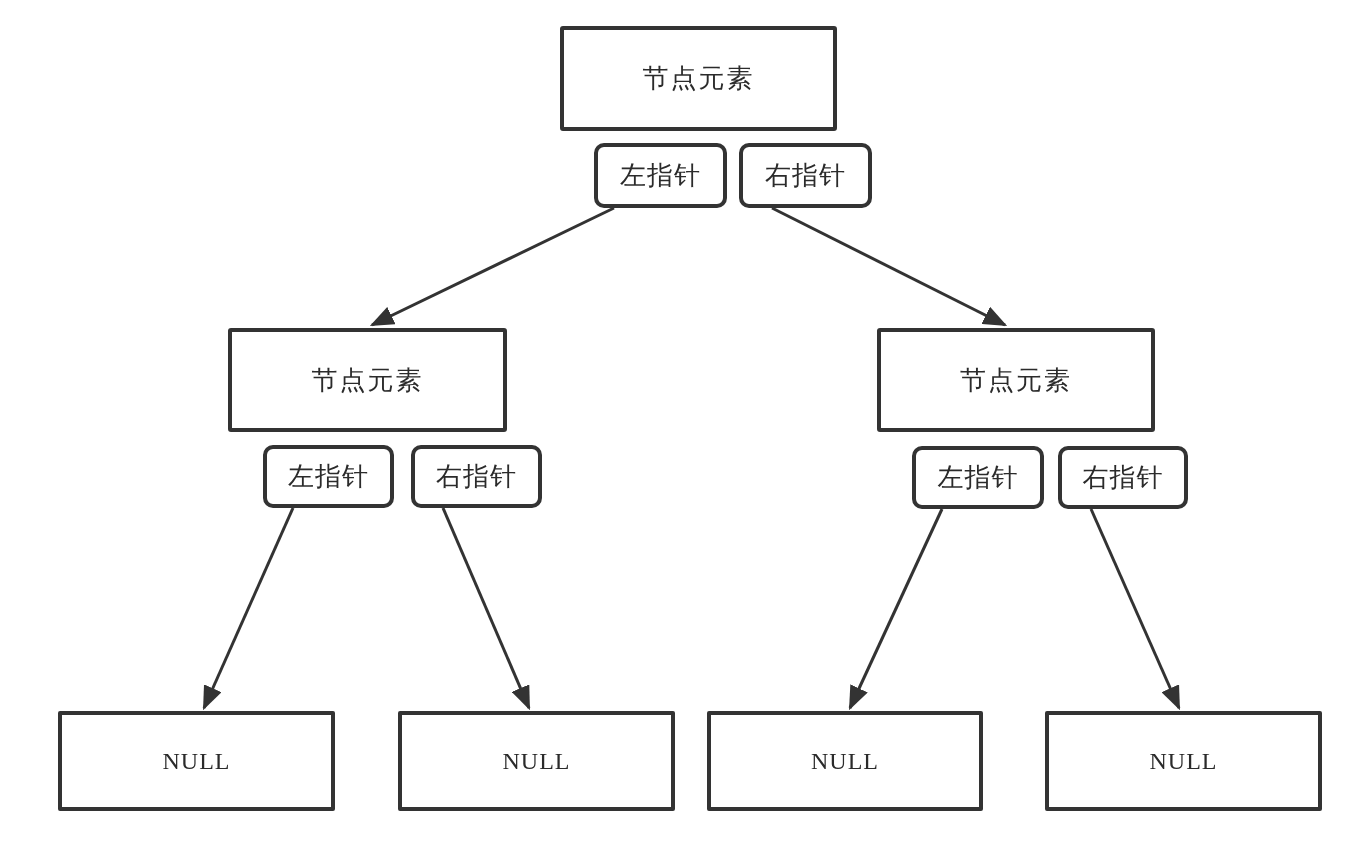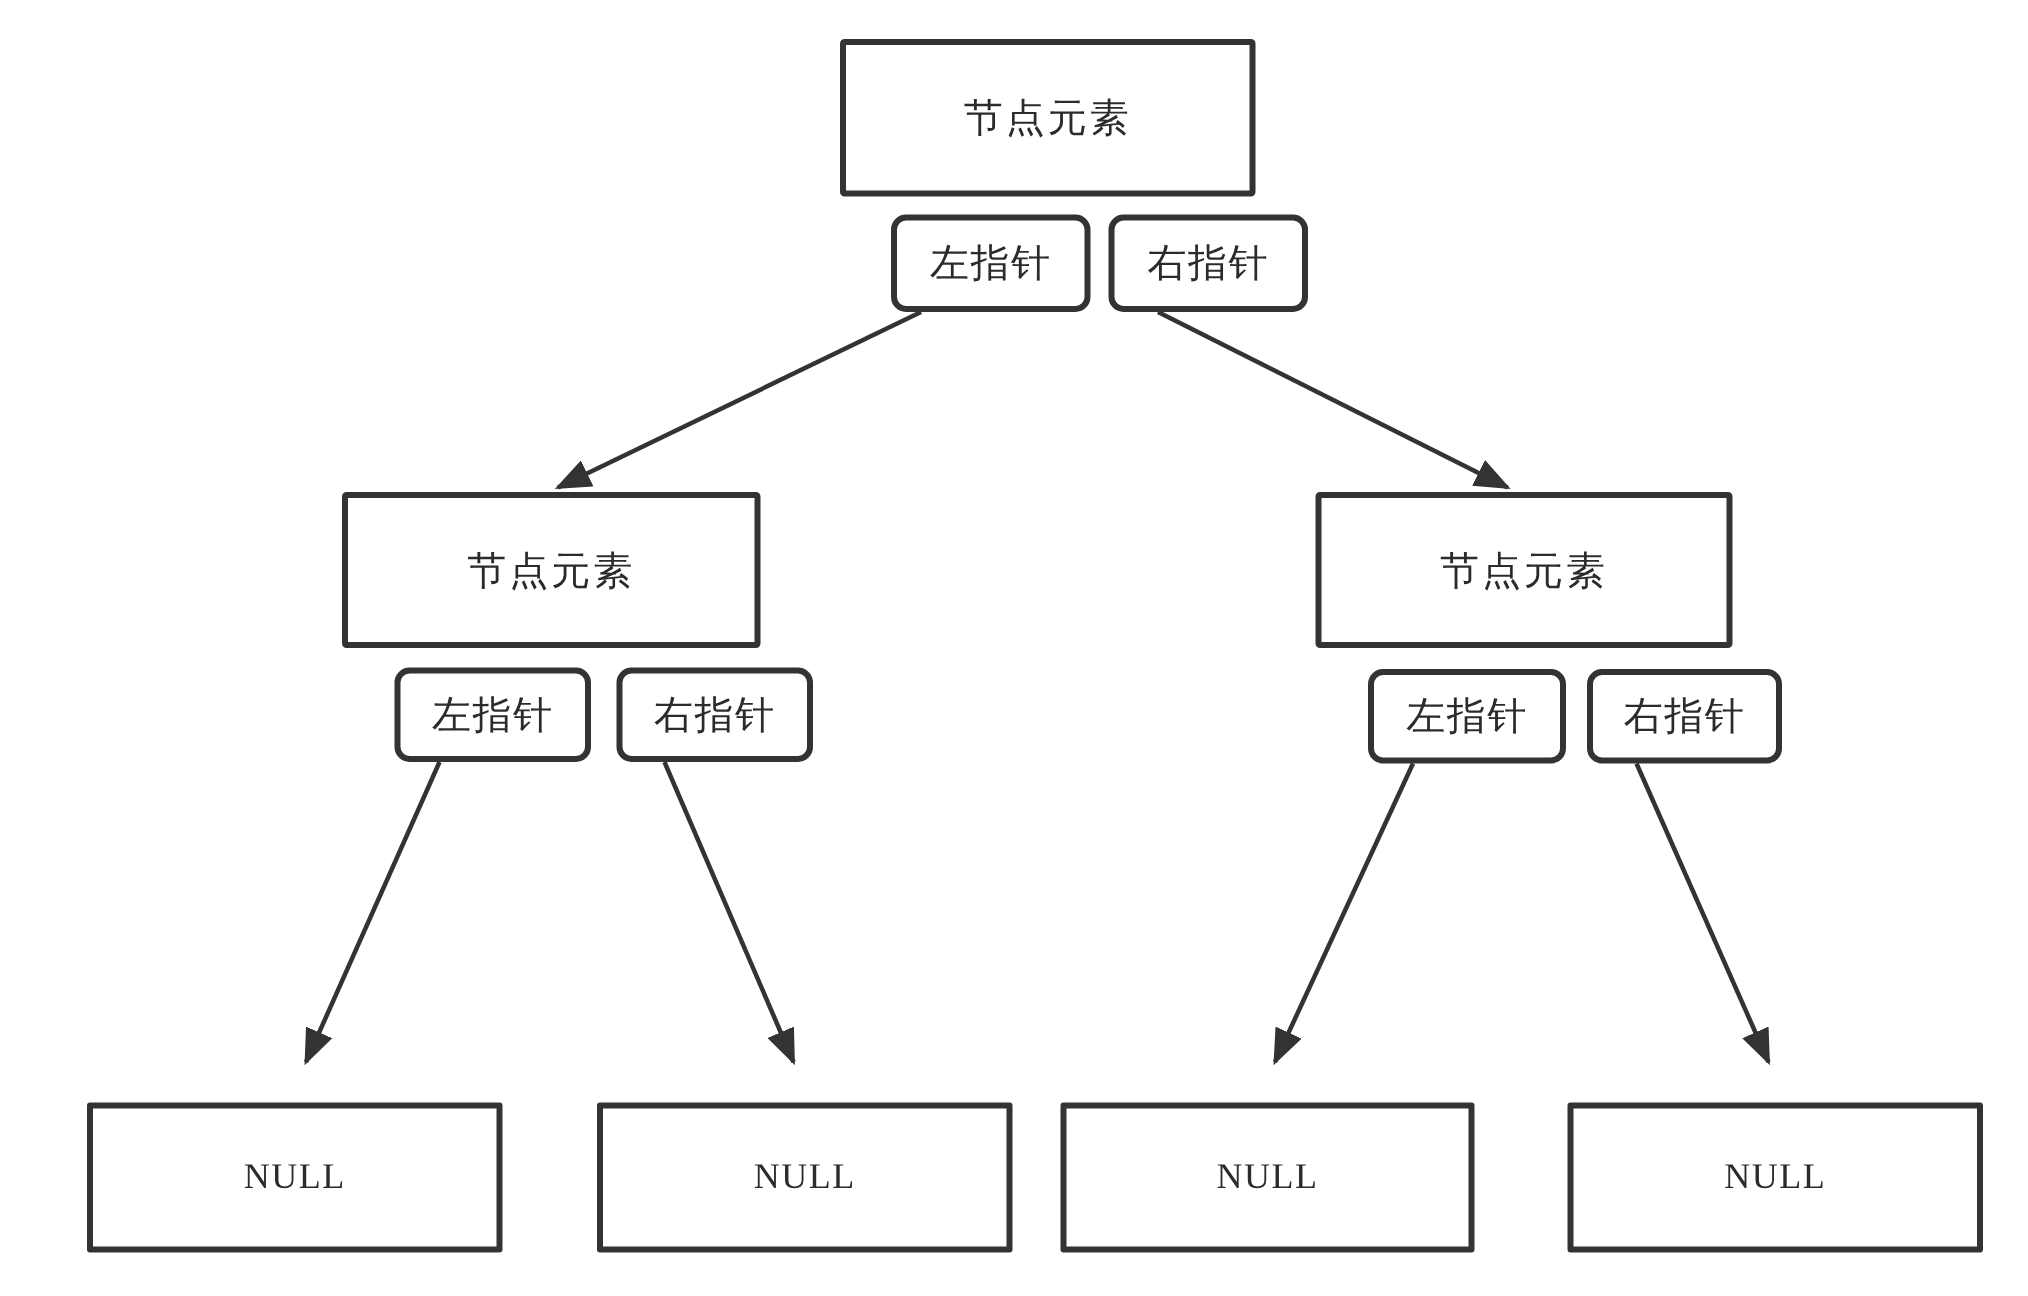--- a/index.html
+++ b/index.html
@@ -41,21 +41,20 @@
     border-radius: 10px;
     font-size: 26px;
     letter-spacing: 1px;
     margin-left: 35px;
   }
 
   .null-box {
     border-radius: 2px;
     font-size: 24px;
     letter-spacing: 1px;
-    margin-top: 24px;
   }
 
   .edges {
     position: absolute;
     left: 0; top: 0;
     width: 1352px;
     height: 864px;
     pointer-events: none;
   }
   .edge {

